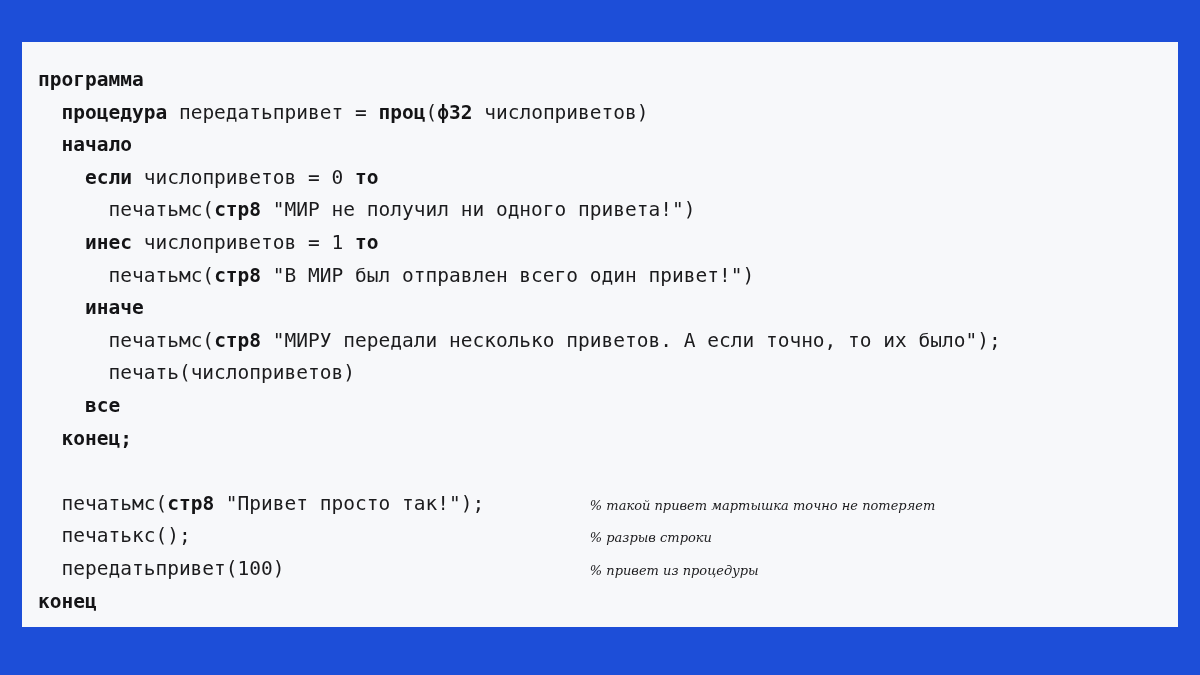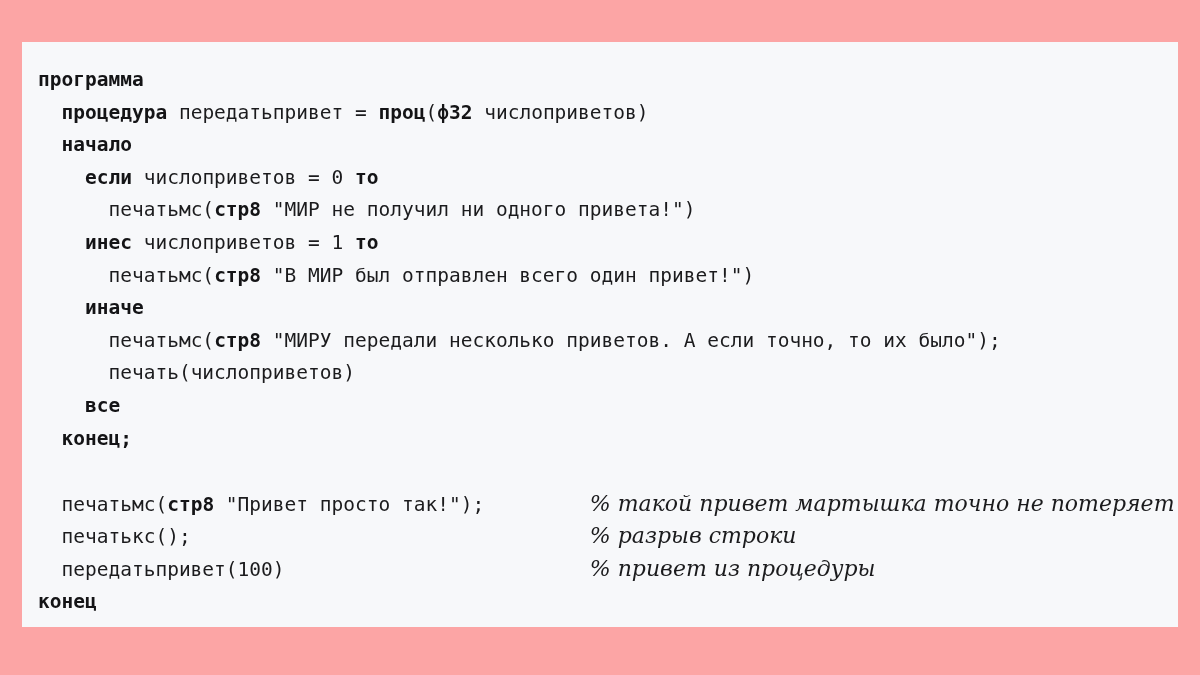--- a/index.html
+++ b/index.html
@@ -10,21 +10,21 @@
     width: 1200px;
     height: 675px;
     background: #d8d8d8;
     font-family: "DejaVu Sans", sans-serif;
     overflow: hidden;
   }
   .page {
     position: relative;
     width: 1200px;
     height: 675px;
-    background: #fca5a5;
+    background: #1d4ed8;
   }
   .code-panel {
     position: absolute;
     left: 22px;
     top: 42px;
     width: 1156px;
     height: 585px;
     background: #f7f8fa;
     box-sizing: border-box;
     padding: 22px 0 0 0;
@@ -55,21 +55,21 @@
     font-weight: normal;
     text-align: right;
   }
   .str {
     font-weight: normal;
     color: #1b1b1d;
   }
   .cmt {
     font-family: "DejaVu Serif", serif;
     font-style: italic;
-    font-size: 22px;
+    font-size: 13px;
     color: #1b1b1d;
     font-weight: normal;
   }
 </style>
 </head>
 <body>
 
 <div class="page">
   <div class="code-panel">
     <div class="code-block" id="code-block"><span class="line"><span class="kw">программа</span></span><span class="line"><span class="txt">  </span><span class="kw">процедура</span><span class="txt"> передатьпривет = </span><span class="kw">проц</span><span class="txt">(</span><span class="kw">ф32</span><span class="txt"> числоприветов)</span></span><span class="line"><span class="txt">  </span><span class="kw">начало</span></span><span class="line"><span class="txt">    </span><span class="kw">если</span><span class="txt"> числоприветов = 0 </span><span class="kw">то</span></span><span class="line"><span class="txt">      </span><span class="txt">печатьмс(</span><span class="kw">стр8</span><span class="str"> "МИР не получил ни одного привета!")</span></span><span class="line"><span class="txt">    </span><span class="kw">инес</span><span class="txt"> числоприветов = 1 </span><span class="kw">то</span></span><span class="line"><span class="txt">      </span><span class="txt">печатьмс(</span><span class="kw">стр8</span><span class="str"> "В МИР был отправлен всего один привет!")</span></span><span class="line"><span class="txt">    </span><span class="kw">иначе</span></span><span class="line"><span class="txt">      </span><span class="txt">печатьмс(</span><span class="kw">стр8</span><span class="str"> "МИРУ передали несколько приветов. А если точно, то их было");</span></span><span class="line"><span class="txt">      </span><span class="txt">печать(числоприветов)</span></span><span class="line"><span class="txt">    </span><span class="kw">все</span></span><span class="line"><span class="txt">  </span><span class="kw">конец;</span></span><span class="line blank">&nbsp;</span><span class="line"><span class="txt">  </span><span class="txt">печатьмс(</span><span class="kw">стр8</span><span class="str"> "Привет просто так!");</span><span class="txt">         </span><span class="cmt">% такой привет мартышка точно не потеряет</span></span><span class="line"><span class="txt">  </span><span class="txt">печатькс();</span><span class="txt">                                  </span><span class="cmt">% разрыв строки</span></span><span class="line"><span class="txt">  </span><span class="txt">передатьпривет(100)</span><span class="txt">                          </span><span class="cmt">% привет из процедуры</span></span><span class="line"><span class="kw">конец</span></span></div>

